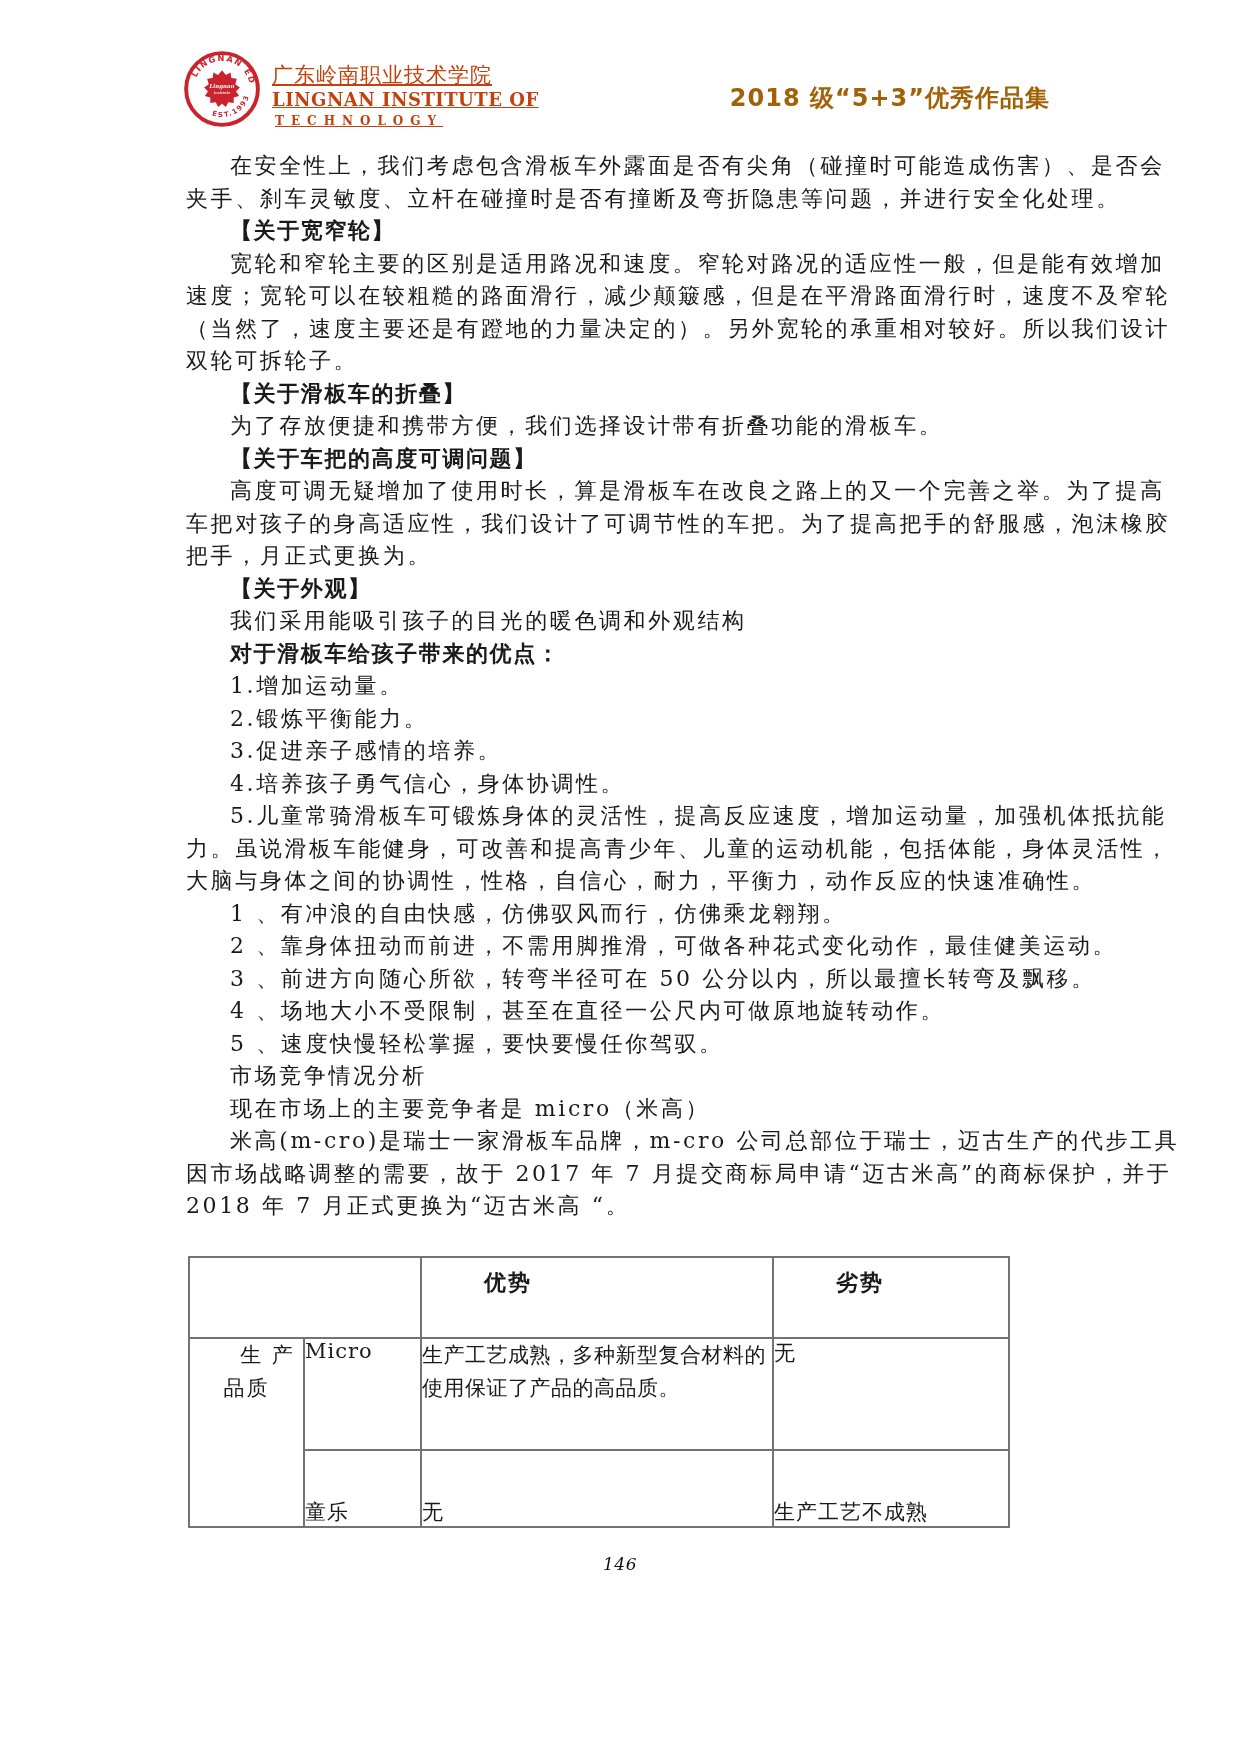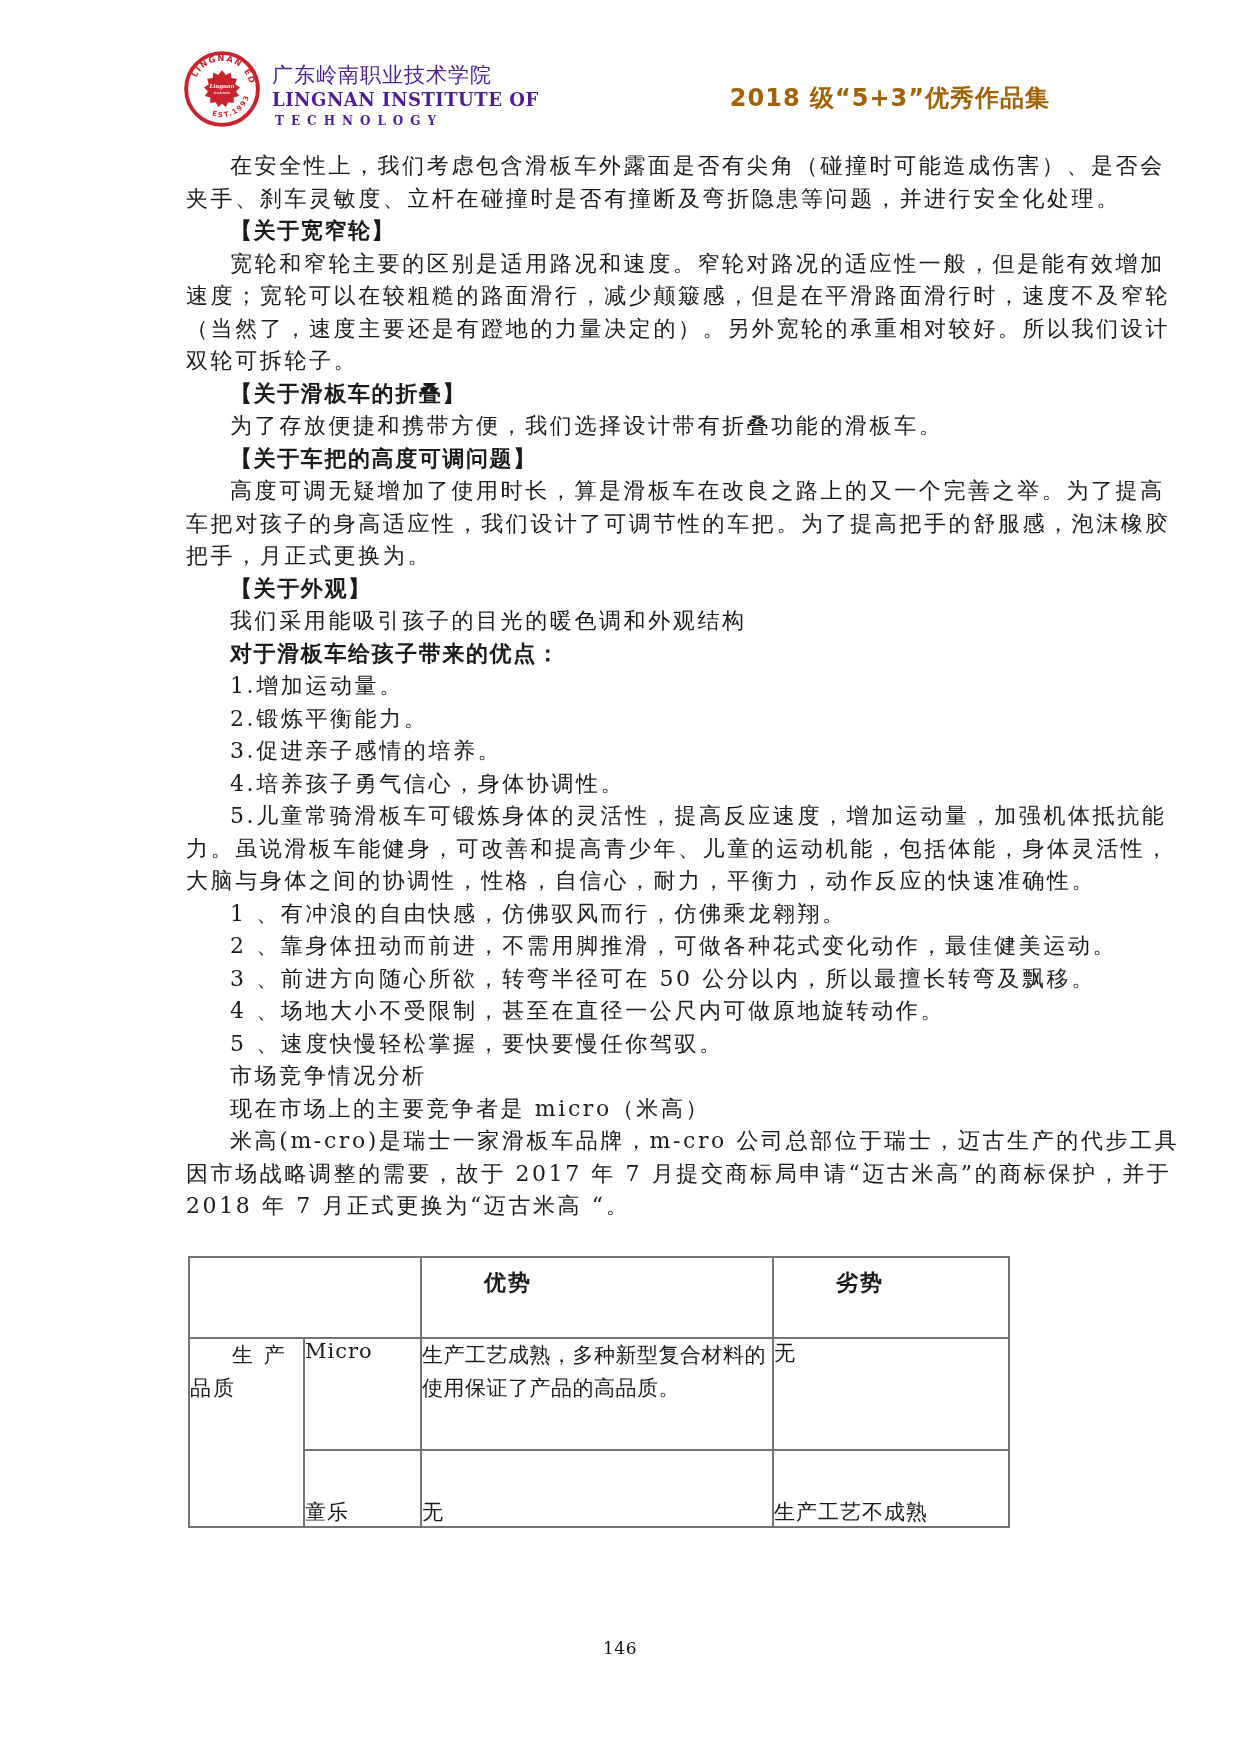--- a/index.html
+++ b/index.html
@@ -3,21 +3,21 @@
 <meta charset="utf-8">
 <style>
   html,body{margin:0;padding:0;background:#888;}
   .page{
     position:relative;width:1240px;height:1753px;margin:0 auto;background:#ffffff;
     font-family:"DejaVu Serif","Liberation Serif",serif;color:#1a1a1a;overflow:hidden;
   }
   
   .hdr{position:absolute;left:0;top:0;width:100%;height:135px;}
   .seal{position:absolute;left:183px;top:50px;width:78px;height:78px;}
-  .school-txt{position:absolute;left:272px;top:62px;color:#4c1d95;}
+  .school-txt{position:absolute;left:272px;top:62px;color:#c2410c;text-decoration:underline;}
   .school-cn{font-family:"DejaVu Sans","Liberation Sans",sans-serif;font-size:21px;font-weight:500;letter-spacing:1px;line-height:26px;}
   .school-en1{font-family:"DejaVu Serif","Liberation Serif",serif;font-size:18px;font-weight:bold;letter-spacing:.5px;line-height:24px;text-align:right;}
   .school-en2{font-family:"DejaVu Serif","Liberation Serif",serif;font-size:12px;font-weight:bold;letter-spacing:7px;line-height:18px;padding-left:3px;}
   .hdr-title{
     position:absolute;right:190px;top:82px;
     font-family:"DejaVu Sans","Liberation Sans",sans-serif;
     font-size:24px;font-weight:bold;color:#a16207;letter-spacing:1px;
   }
   
   .bodytxt{position:absolute;left:186px;top:150px;width:966px;font-size:22px;line-height:32.5px;}
@@ -29,34 +29,34 @@
   .cmp-table{
     position:absolute;left:188px;top:1256px;border-collapse:collapse;
     font-size:21px;table-layout:fixed;
   }
   .cmp-table td{border:2px solid #737373;padding:0;vertical-align:top;overflow:hidden;}
   .cmp-table .th{
     font-family:"DejaVu Sans","Liberation Sans",sans-serif;font-weight:bold;font-size:22px;
     padding:10px 0 0 62px;height:69px;letter-spacing:2px;
   }
   .cell-group{
-    height:187px;vertical-align:middle;padding-left:12px;line-height:33px;letter-spacing:2px;
+    height:187px;vertical-align:middle;padding-left:12px;line-height:33px;letter-spacing:2px;text-align:center;
   }
   .cell-group .gl1{padding-left:42px;}
   .cell-brand-top{padding:24px 0 0 10px;height:96px;letter-spacing:1px;}
   .cell-adv-top{padding:6px 8px 0 9px;line-height:33px;letter-spacing:.5px;}
   .cell-dis-top{padding:28px 0 0 10px;letter-spacing:1px;}
   .row-bottom td{vertical-align:bottom;height:65px;}
   .cell-brand-bot{padding:0 0 10px 10px;letter-spacing:1px;}
   .cell-adv-bot{padding:0 0 10px 9px;letter-spacing:1px;}
   .cell-dis-bot{padding:0 0 10px 10px;letter-spacing:1px;}
   
   .pageno{
-    position:absolute;left:0;top:1638px;width:100%;text-align:center;
-    font-size:17px;letter-spacing:.5px;color:#111;
+    position:absolute;left:0;top:1554px;width:100%;text-align:center;
+    font-size:17px;letter-spacing:.5px;color:#111;font-style:italic;
   }
 </style>
 </head>
 <body>
 
 <div class="page">
 
   <div class="hdr">
     <svg class="seal" viewBox="0 0 100 100">
       <circle cx="50" cy="50" r="46" fill="#ffffff" stroke="#c9232e" stroke-width="5"></circle>

